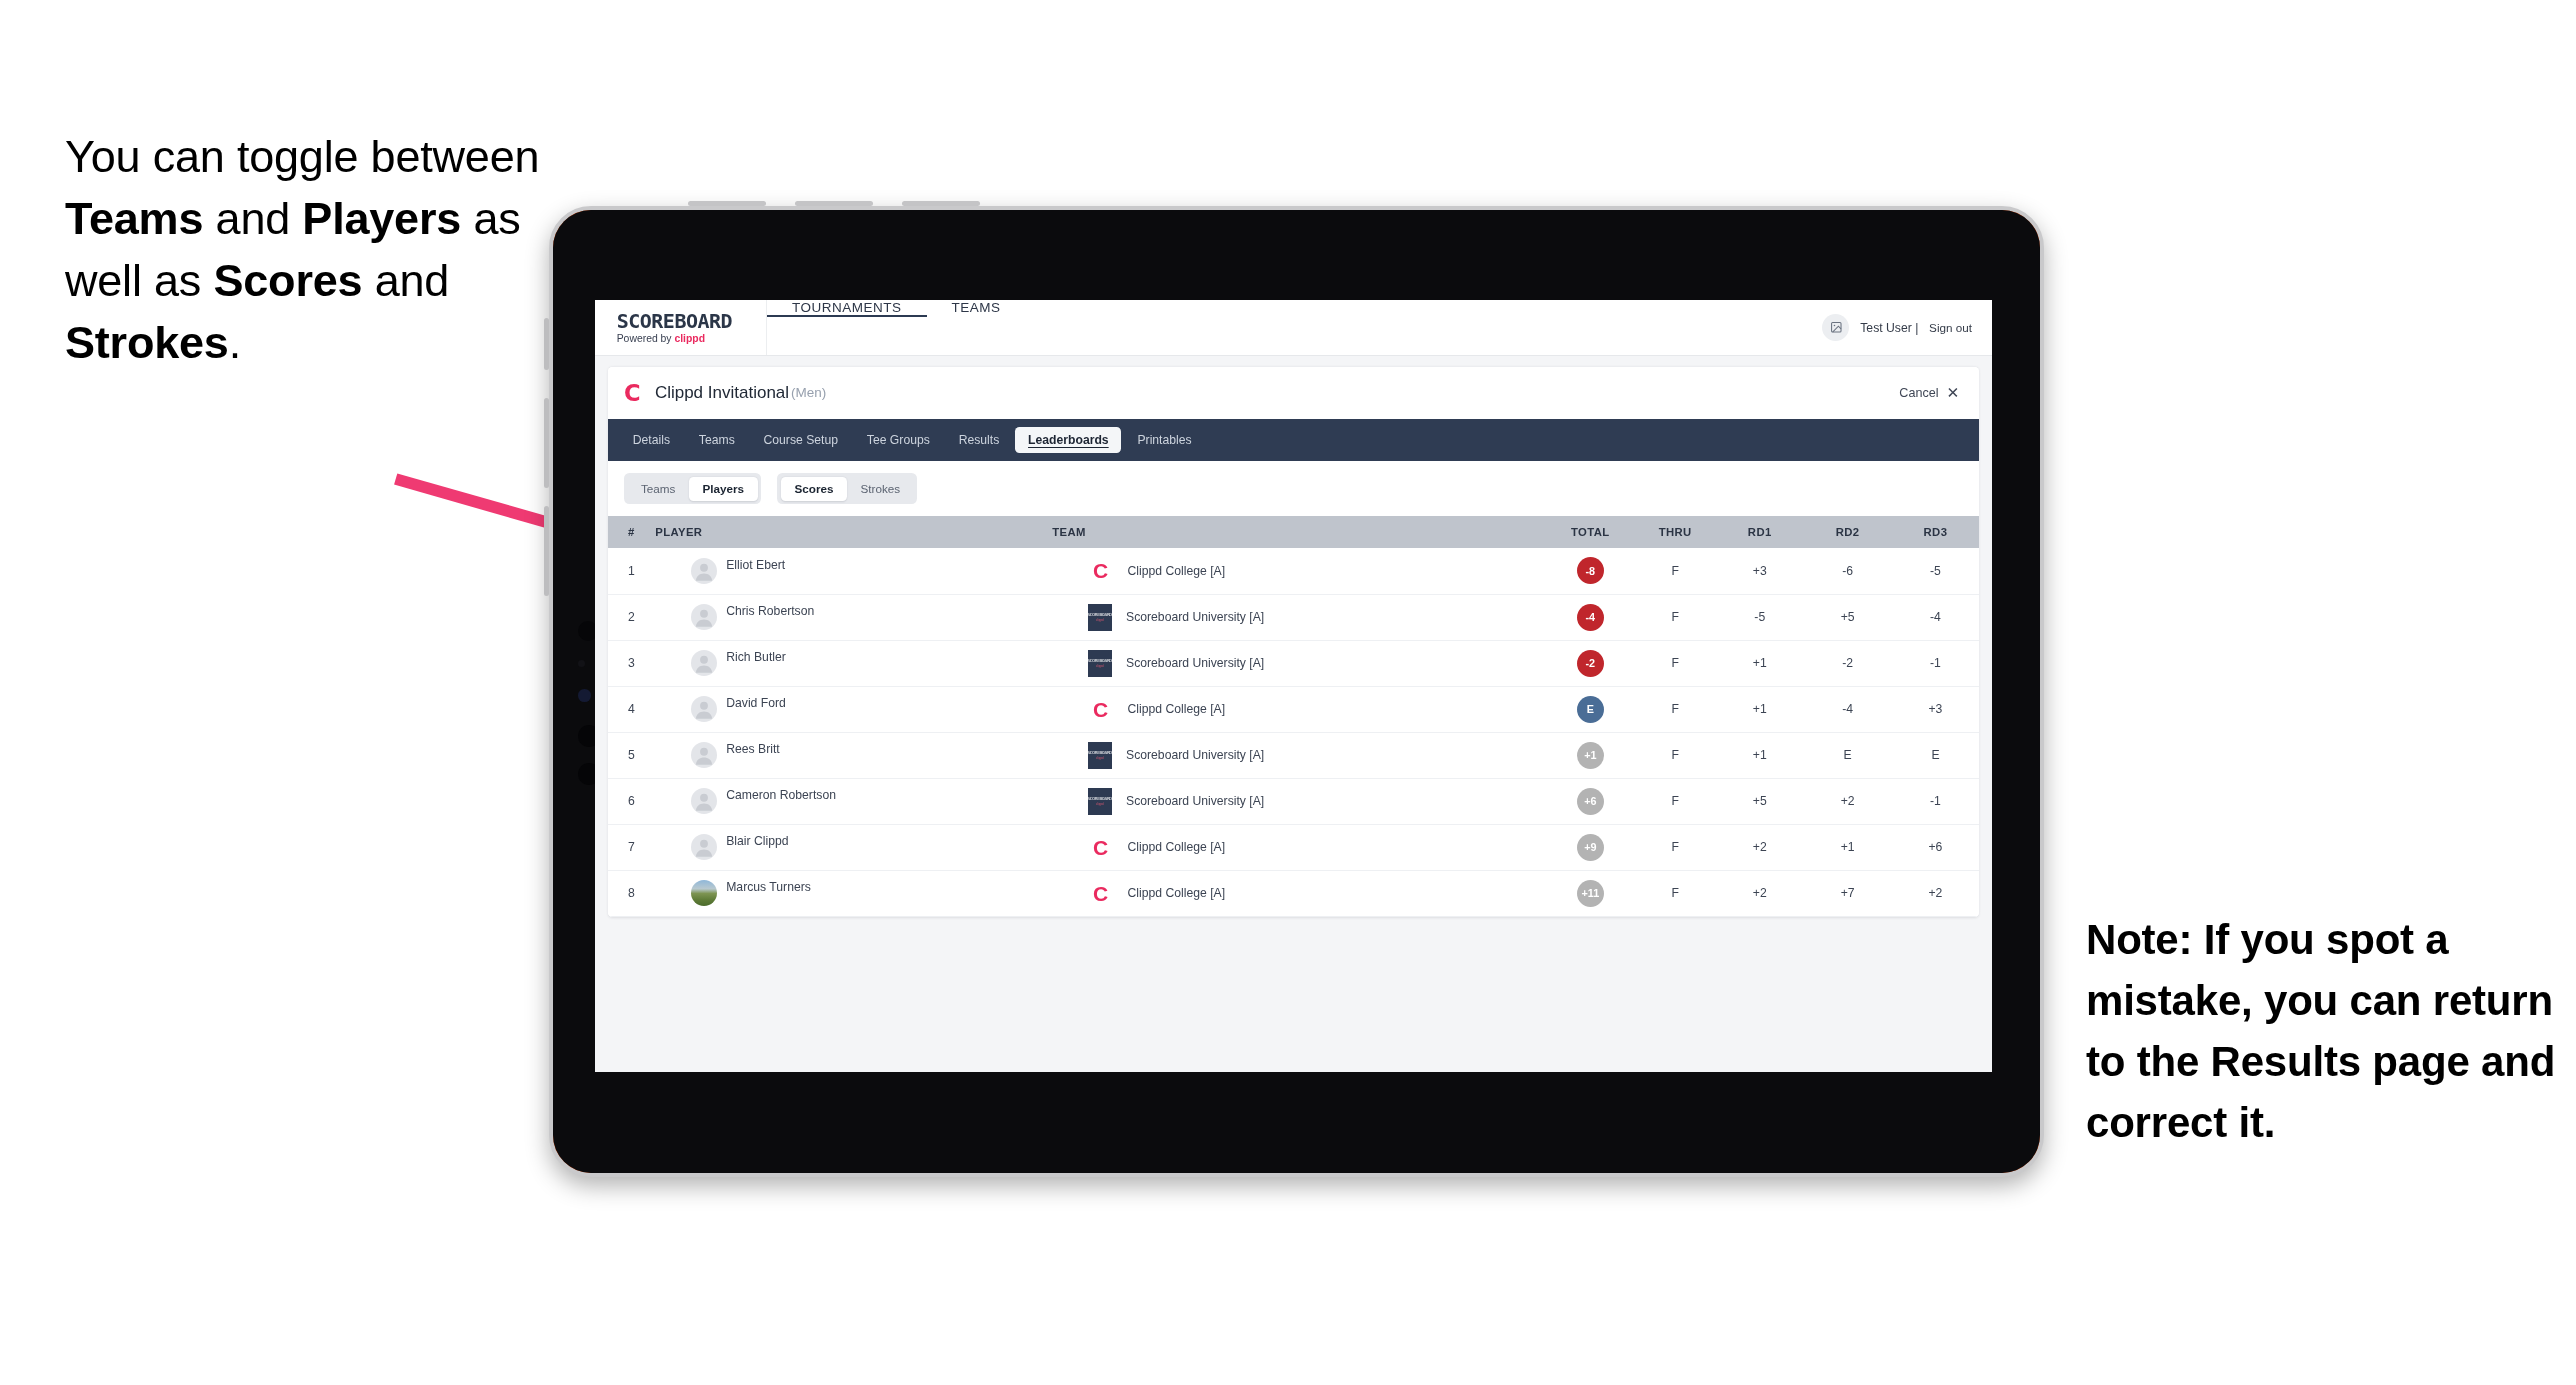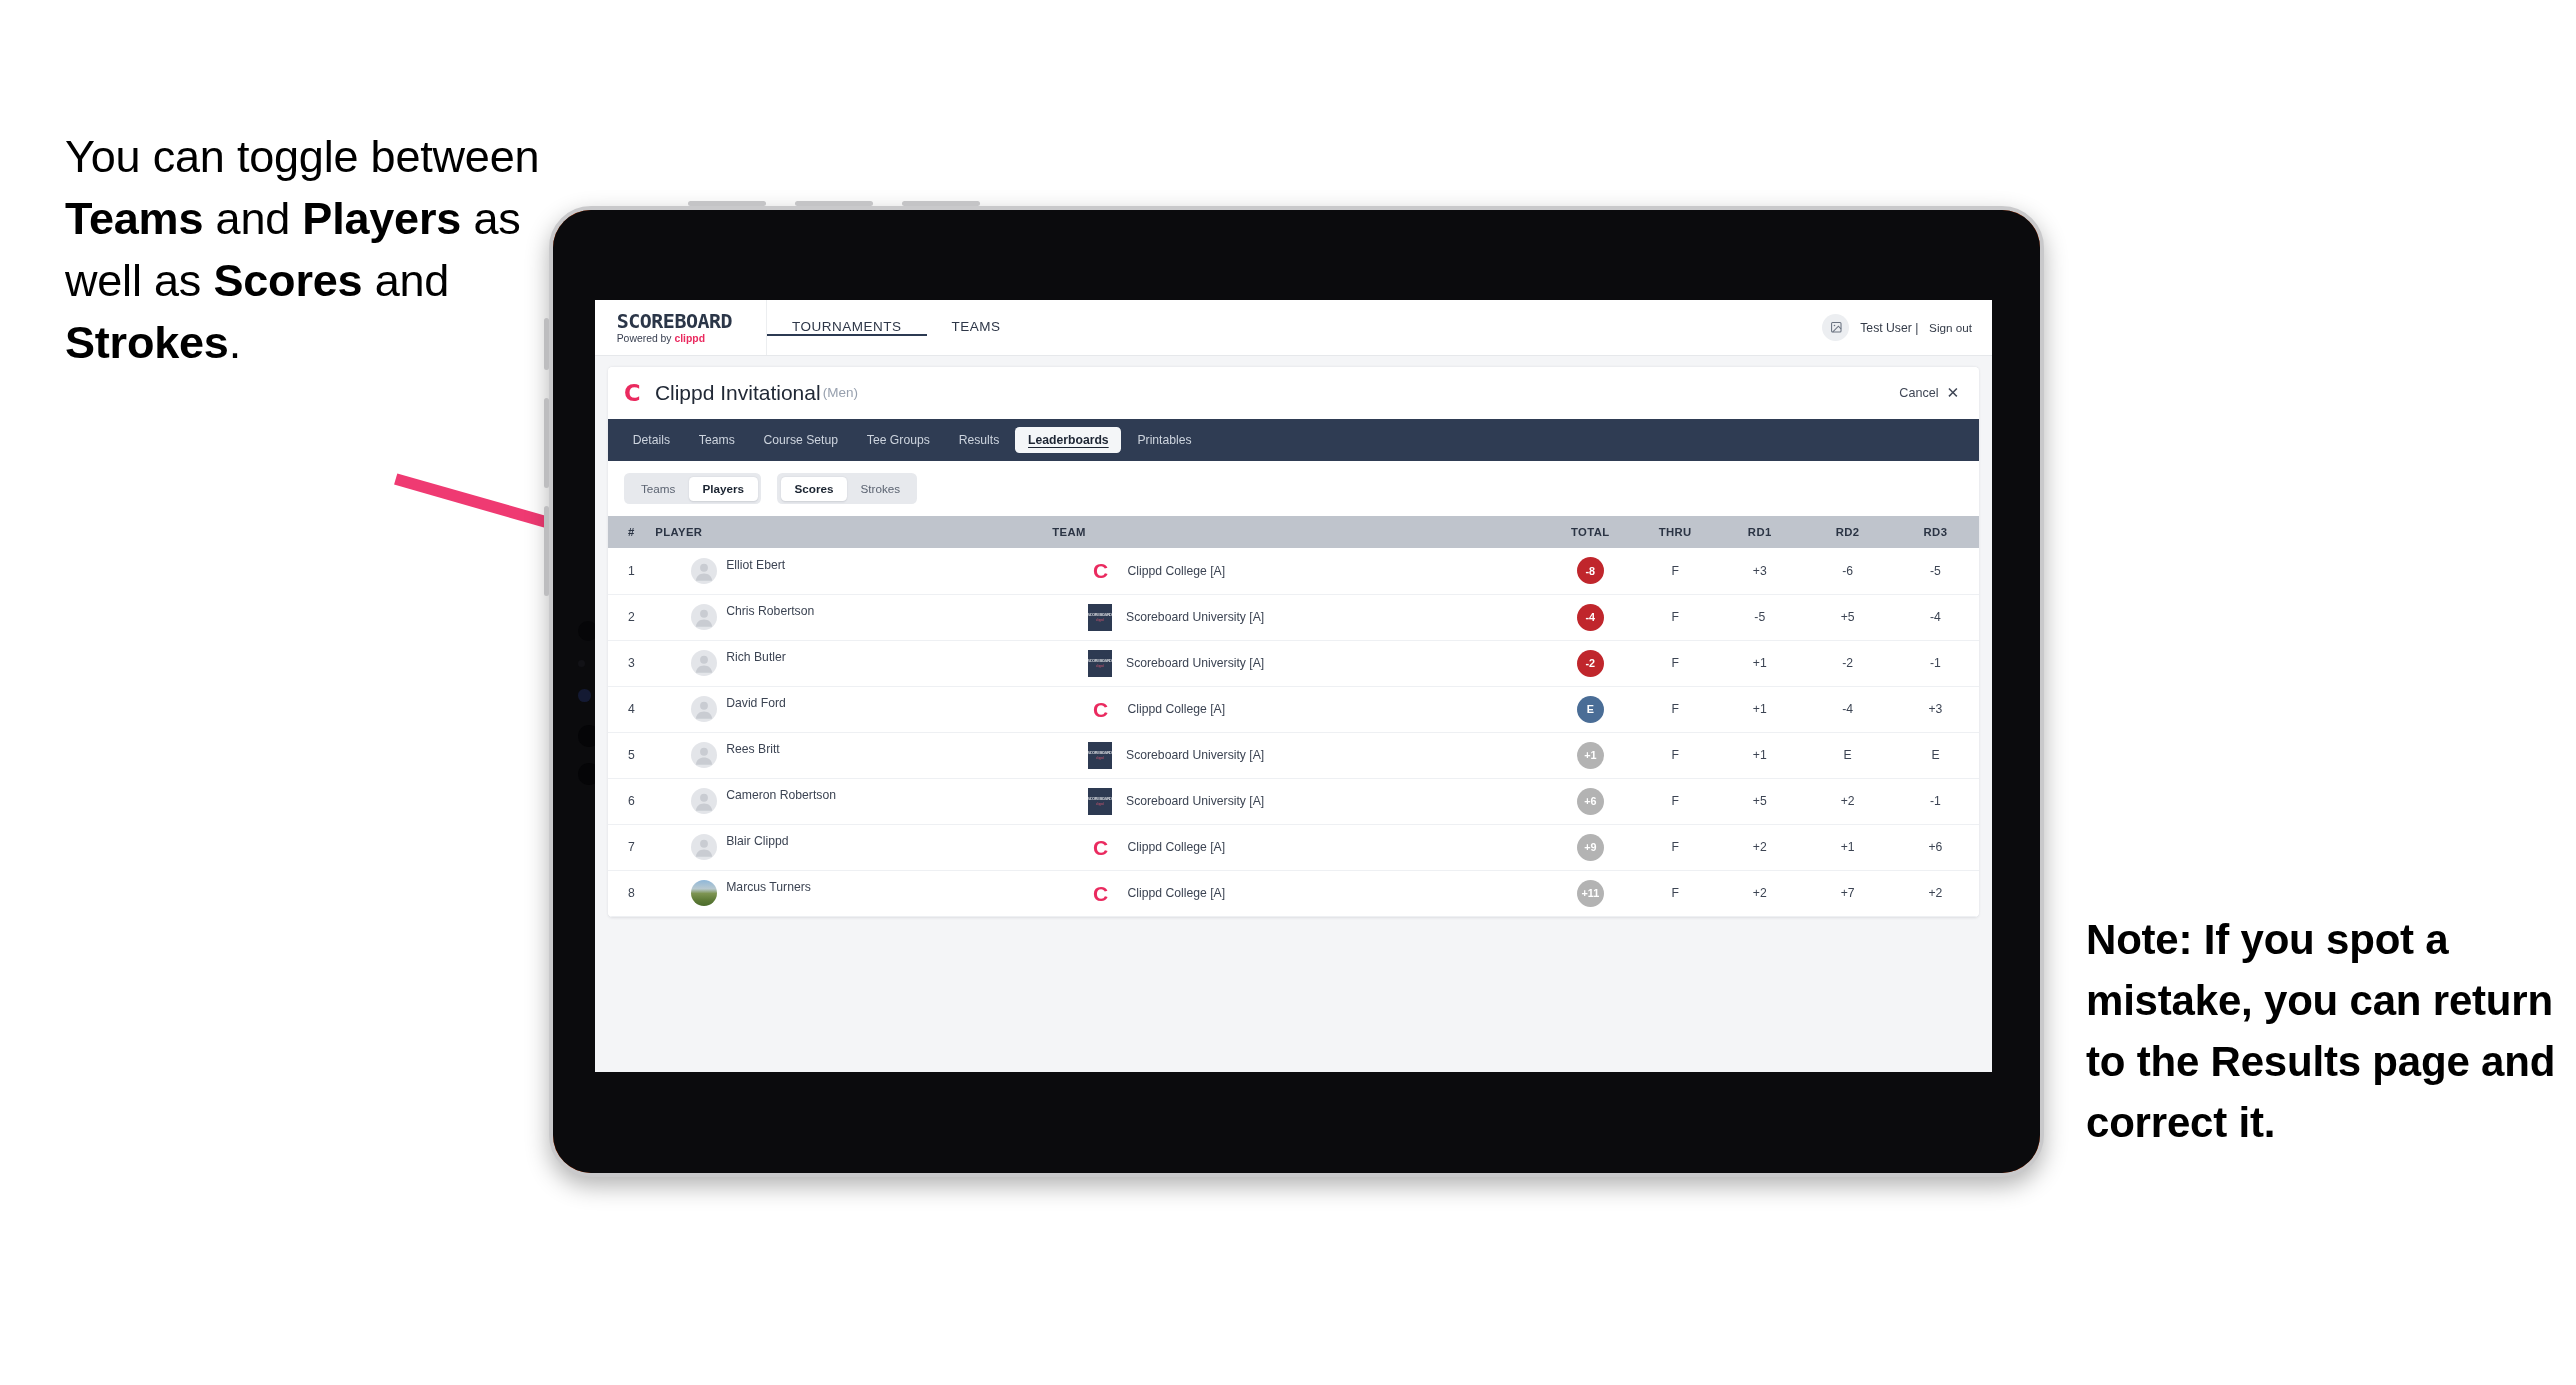--- a/index.html
+++ b/index.html
@@ -82,21 +82,21 @@
     border-right: 0.9px solid #eceef0;
   }
   .brand-title {
     font-family: "DejaVu Sans Mono", monospace;
     font-weight: 700; font-size: 20px; letter-spacing: -0.5px;
     color: #2b3648; line-height: 1;
   }
   .brand-sub { font-size: 10.4px; color: #3a4152; margin-top: 3.6px; line-height:1; }
   .brand-sub .clippd { color: #ea2a5f; font-weight: 700; }
 
-  .topnav { display: flex; align-items: center; }
+  .topnav { display: flex; align-items: flex-start; }
   .topnav-item {
     display: flex; align-items: center; padding: 0 25px;
     font-size: 13.5px; letter-spacing: 0.5px; color: #2e3748;
     border-bottom: 2.7px solid transparent; cursor: pointer; white-space: nowrap;
   }
   .topnav-item.active { border-bottom-color: #2c3a52; font-weight: 500; }
 
   .topbar-right {
     margin-left: auto; display: flex; align-items: center; gap: 10.8px; padding-right: 20px;
   }
@@ -115,21 +115,21 @@
   }
   .card-head {
     display: flex; align-items: center; height: 52px; padding: 0 20px 0 16.3px;
     background: #fff;
   }
   .c-mark {
     font-family: "DejaVu Sans", sans-serif;
     font-size: 22.6px; font-weight: 700; color: #ea2a5f; line-height: 1;
     margin-right: 14.4px;
   }
-  .tourn-title { font-size: 21px; color: #212936; }
+  .tourn-title { font-size: 17px; color: #212936; }
   .tourn-gender { font-size: 13.5px; color: #97a0ae; margin-left: 2px; }
   .cancel {
     margin-left: auto; display: flex; align-items: center; gap: 8.1px;
     font-size: 12.6px; color: #3f4655; cursor: pointer;
   }
   .cancel .x { font-size: 15.3px; line-height: 1; }
 
   
   .subnav {
     display: flex; align-items: center; gap: 3.6px;

